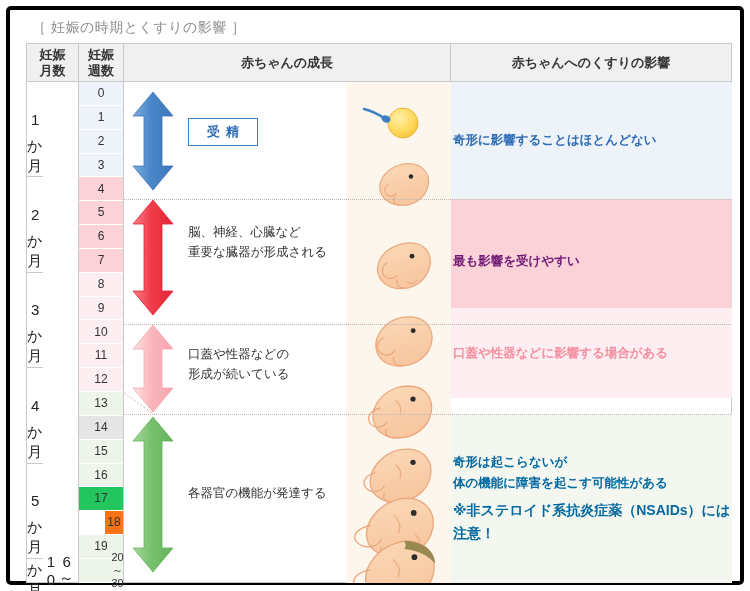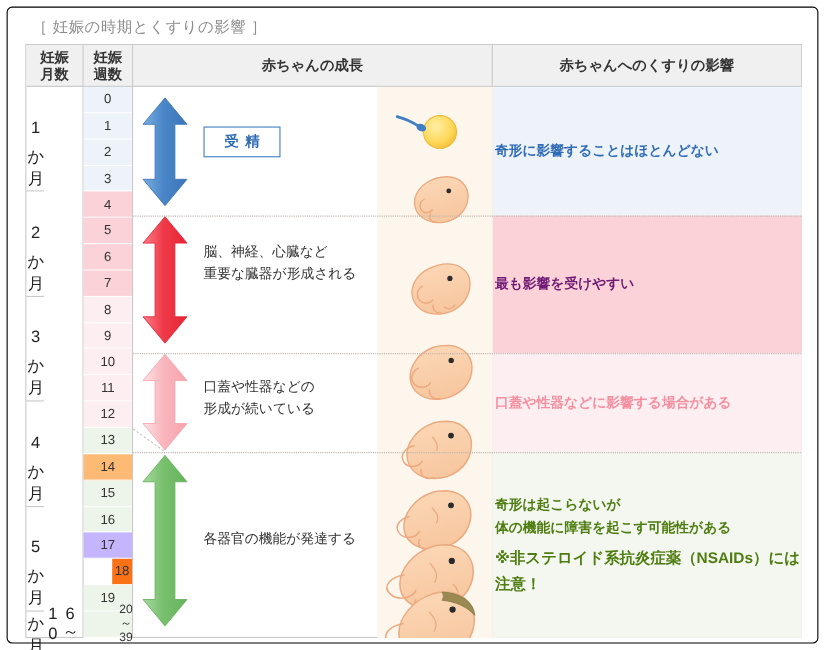--- a/index.html
+++ b/index.html
@@ -9,21 +9,21 @@
     height: 591px;
     background: #ffffff;
     font-family: "Liberation Sans", "DejaVu Sans", sans-serif;
     overflow: hidden;
   }
 
   .page-frame {
     position: absolute;
     left: 6px; top: 6px;
     width: 738px; height: 579px;
-    border: 1px solid #000000;
+    border: 4px solid #000000;
     border-radius: 5px;
     background: #fff;
   }
 
   .page-title {
     position: absolute;
     left: 22px; top: 9px;
     font-size: 14px;
     color: #8c8c8c;
     letter-spacing: .5px;
@@ -186,25 +186,25 @@
 
     <div class="body-area">
 
       <div class="col col-effect" id="effectCol">
           <div class="eband" style="top: 0px; height: 117px; background: rgb(238, 243, 250);">
             <div class="etext" style="color: rgb(47, 108, 181);">奇形に影響することはほとんどない</div>
           </div>
           <div class="eband" style="top: 117px; height: 125px; background: rgb(251, 210, 216);">
             <div class="etext" style="color: #701a75;">最も影響を受けやすい</div>
           </div>
-          <div class="eband" style="top: 242px; height: 90px; background: rgb(253, 238, 241);">
+          <div class="eband" style="top: 226px; height: 90px; background: rgb(253, 238, 241);">
             <div class="etext" style="color: rgb(244, 143, 160);">口蓋や性器などに影響する場合がある</div>
           </div>
           <div class="eband" style="top: 332px; height: 169px; background: rgb(244, 247, 240);">
-            <div class="etext" style="color: #4d7c0f;">奇形は起こらないが
+            <div class="etext" style="color: #0369a1;">奇形は起こらないが
 体の機能に障害を起こす可能性がある<span class="sub">※非ステロイド系抗炎症薬（NSAIDs）には注意！</span></div>
           </div>
         </div>
 
       <div class="col col-growth">
 
         <div class="ill-strip"></div>
 
         <svg class="arrow-layer" viewBox="0 0 327 501" xmlns="http://www.w3.org/2000/svg">
           <defs>
@@ -358,24 +358,24 @@
           <div class="wcell" style="white-space: pre-line; background: rgb(251, 210, 216); height: 23.8571px;">4</div>
           <div class="wcell" style="white-space: pre-line; background: rgb(251, 210, 216); height: 23.8571px;">5</div>
           <div class="wcell" style="white-space: pre-line; background: rgb(251, 210, 216); height: 23.8571px;">6</div>
           <div class="wcell" style="white-space: pre-line; background: rgb(251, 210, 216); height: 23.8571px;">7</div>
           <div class="wcell" style="white-space: pre-line; background: rgb(253, 238, 241); height: 23.8571px;">8</div>
           <div class="wcell" style="white-space: pre-line; background: rgb(253, 238, 241); height: 23.8571px;">9</div>
           <div class="wcell" style="white-space: pre-line; background: rgb(253, 238, 241); height: 23.8571px;">10</div>
           <div class="wcell" style="white-space: pre-line; background: rgb(253, 238, 241); height: 23.8571px;">11</div>
           <div class="wcell" style="white-space: pre-line; background: rgb(253, 238, 241); height: 23.8571px;">12</div>
           <div class="wcell" style="white-space: pre-line; background: rgb(237, 244, 233); height: 23.8571px;">13</div>
-          <div class="wcell" style="white-space: pre-line; background: #fdba74; height: 23.8571px;">14</div>
+          <div class="wcell" style="white-space: pre-line; background: #e5e5e5; height: 23.8571px;">14</div>
           <div class="wcell" style="white-space: pre-line; background: rgb(237, 244, 233); height: 23.8571px;">15</div>
           <div class="wcell" style="white-space: pre-line; background: rgb(237, 244, 233); height: 23.8571px;">16</div>
-          <div class="wcell" style="white-space: pre-line; background: #c4b5fd; height: 23.8571px;">17</div>
+          <div class="wcell" style="white-space: pre-line; background: #22c55e; height: 23.8571px;">17</div>
           <div class="wcell" style="white-space: pre-line; background: #f97316; height: 23.8571px; margin-left: 26px;">18</div>
           <div class="wcell" style="white-space: pre-line; background: rgb(237, 244, 233); height: 23.8571px;">19</div>
           <div class="wcell multi" style="white-space: pre-line; background: rgb(237, 244, 233); height: 23.8571px;">20
 ～
 39</div>
         </div>
 
       <div class="dotline" style="left:97px; top:117px;"></div>
       <div class="dotline" style="left:97px; top:242px;"></div>
       <div class="dotline" style="left:97px; top:332px;"></div>

